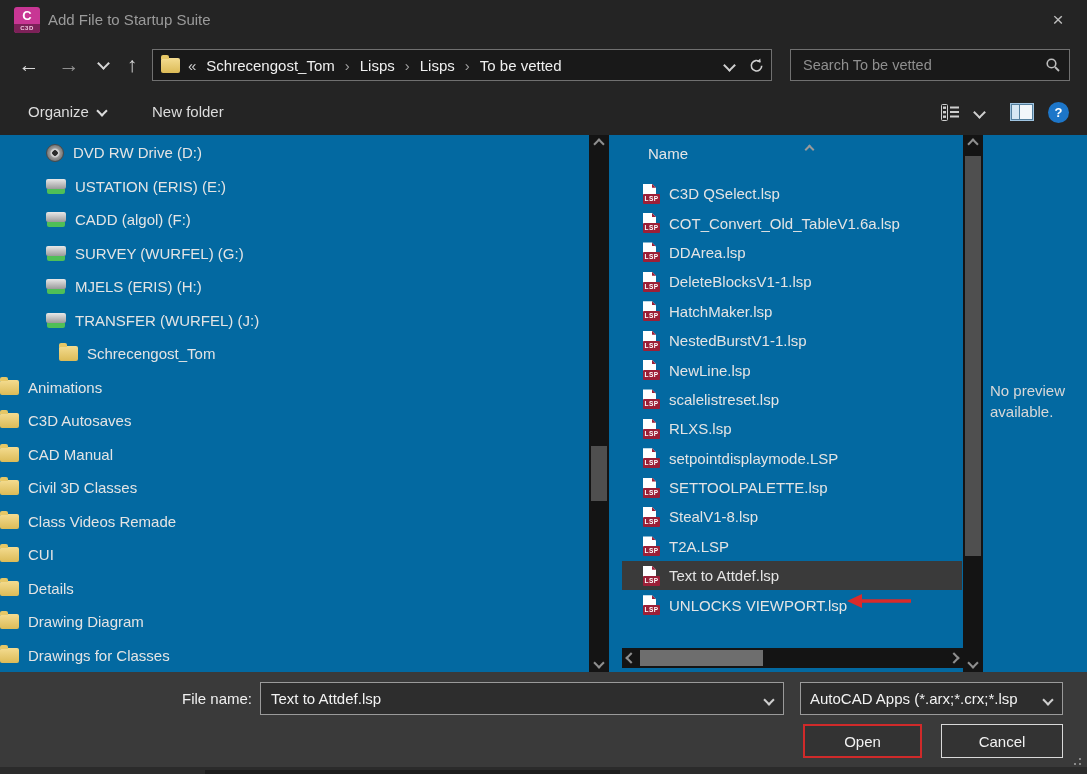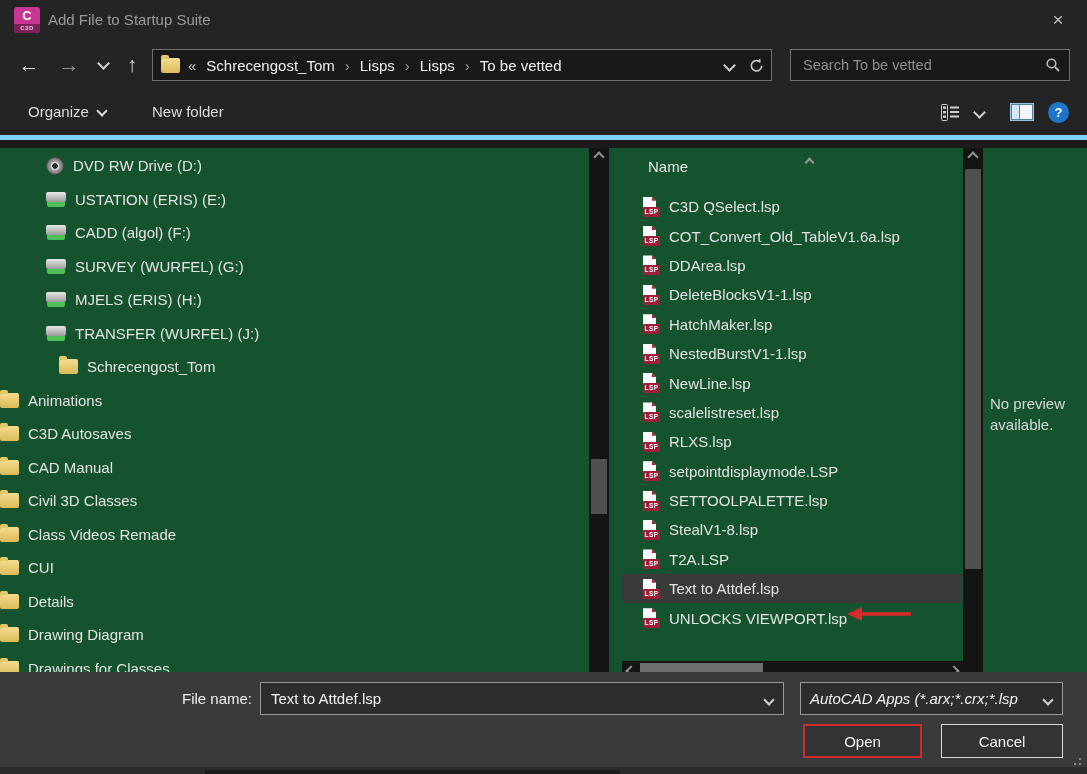--- a/index.html
+++ b/index.html
@@ -31,30 +31,30 @@
   .crumb-folder{width:19px;height:15px;position:relative;background:linear-gradient(#f4dc90,#dcbb57);border-radius:2px;margin-right:8px;flex:none;}
   .crumb-folder::before{content:"";position:absolute;top:-3px;left:0;width:8px;height:4px;background:#e6c766;border-radius:2px 2px 0 0;}
   .crumb-overflow{color:#cfcfcf;margin-right:8px;font-size:15px;}
   .crumb{color:#efefef;white-space:nowrap;padding:0 2px;}
   .crumb-sep{color:#9f9f9f;padding:0 8px;font-size:15px;}
   .addr-right{margin-left:auto;display:flex;align-items:center;gap:14px;color:#cfcfcf;}
   .searchbar{position:absolute;left:790px;top:9px;width:280px;height:32px;background:#191919;border:1px solid #707070;box-sizing:border-box;display:flex;align-items:center;padding:0 8px 0 10px;}
   .searchbar input{flex:1;background:transparent;border:none;outline:none;color:#e4e4e4;font:inherit;font-size:14.5px;}
   .searchbar input::placeholder{color:#8f8f8f;}
   
-  .toolbar{position:absolute;top:90px;left:0;right:0;height:45px;background:#242424;border-bottom:5px solid #7dd3fc;}
+  .toolbar{position:absolute;top:90px;left:0;right:0;height:45px;background:#242424;border-bottom:1px solid #7dd3fc;}
   .tb-item{position:absolute;top:0;height:44px;line-height:44px;color:#dcdcdc;}
   .tb-organize{left:28px;}
   .tb-organize .chev{width:6px;height:6px;margin-left:9px;margin-bottom:2px;}
   .tb-newfolder{left:152px;}
   .tb-icons{position:absolute;right:18px;top:0;height:44px;display:flex;align-items:center;gap:14px;}
   .help-icon{width:21px;height:21px;border-radius:50%;background:#1d76c9;color:#fff;font-weight:bold;font-size:13px;line-height:21px;text-align:center;}
   .views-caret{color:#cfcfcf;margin-right:12px;}
   
-  .main{position:absolute;top:148px;left:0;width:1087px;height:537px;background:#14532d;}
+  .main{position:absolute;top:135px;left:0;width:1087px;height:537px;background:#0369a1;}
   .tree-pane{position:absolute;left:0;top:0;width:588px;height:537px;overflow:hidden;padding-top:1px;box-sizing:border-box;}
   .tree-item{height:33.5px;display:flex;align-items:center;cursor:default;}
   .tree-item .tree-label{margin-left:9px;color:#e4e4e4;white-space:nowrap;}
   .ind-0{padding-left:46px;} .ind-1{padding-left:59px;} .ind-2{}
   .icon-folder{width:19px;height:15px;position:relative;background:linear-gradient(#f4dc90,#dcbb57);border-radius:2px;flex:none;}
   .icon-folder::before{content:"";position:absolute;top:-3px;left:0;width:8px;height:4px;background:#e6c766;border-radius:2px 2px 0 0;}
   .icon-dvd{width:18px;height:18px;border-radius:50%;flex:none;background:radial-gradient(circle,#2a2a2a 0 2.5px,#cfcfcf 3px 4px,#9a9a9a 5px,#787878 8px,#5f5f5f 9px);border:1px solid #4a4a4a;box-sizing:border-box;}
   .icon-netdrive{width:20px;height:15px;position:relative;flex:none;}
   .icon-netdrive::before{content:"";position:absolute;top:0;left:0;right:0;height:10px;background:linear-gradient(#e8e8e8,#9a9a9a);border-radius:2px;}
   .icon-netdrive::after{content:"";position:absolute;bottom:0;left:1px;right:1px;height:5px;background:#4fbf57;border-radius:0 0 2px 2px;}
@@ -94,21 +94,21 @@
   .preview-pane{position:absolute;left:988px;top:0;width:99px;height:537px;}
   .preview-msg{position:absolute;top:245px;left:2px;width:95px;text-align:left;color:#d8d8d8;line-height:21px;}
   
   .footer{position:absolute;top:672px;left:0;width:1087px;height:102px;background:#3a3a3a;}
   .fn-label{position:absolute;left:120px;top:10px;width:132px;height:33px;line-height:33px;text-align:right;color:#f0f0f0;}
   .combo{position:absolute;background:#2d2d2d;border:1px solid #9a9a9a;box-sizing:border-box;display:flex;align-items:center;color:#f2f2f2;}
   .combo .combo-chev{margin-left:auto;color:#cfcfcf;padding-right:10px;}
   .combo .chev{width:6px;height:6px;}
   .fn-combo{left:260px;top:10px;width:524px;height:33px;}
   .fn-combo input{flex:1;background:transparent;border:none;outline:none;color:#f2f2f2;font:inherit;padding-left:10px;}
-  .ft-combo{left:800px;top:10px;width:263px;height:33px;font-style:italic;}
+  .ft-combo{left:800px;top:10px;width:263px;height:33px;}
   .ft-combo .ft-text{padding-left:9px;white-space:nowrap;overflow:hidden;}
   .btn{position:absolute;top:52px;height:34px;box-sizing:border-box;text-align:center;color:#f2f2f2;background:#333333;cursor:default;display:flex;align-items:center;justify-content:center;}
   .btn-open{left:803px;width:119px;border:2px solid #d02a2a;}
   .btn-cancel{left:941px;width:122px;border:1px solid #d9d9d9;}
   .resize-grip{position:absolute;right:6px;bottom:4px;width:14px;height:14px;}
   .resize-grip i{position:absolute;width:2px;height:2px;background:#8a8a8a;}
   .bottom-strip{position:absolute;left:0;top:767px;width:1087px;height:7px;background:#2b2b2b;}
   .bottom-strip i{position:absolute;left:205px;top:3px;width:415px;height:4px;background:#1d1d1d;display:block;}
   svg{display:block;}
 </style>

